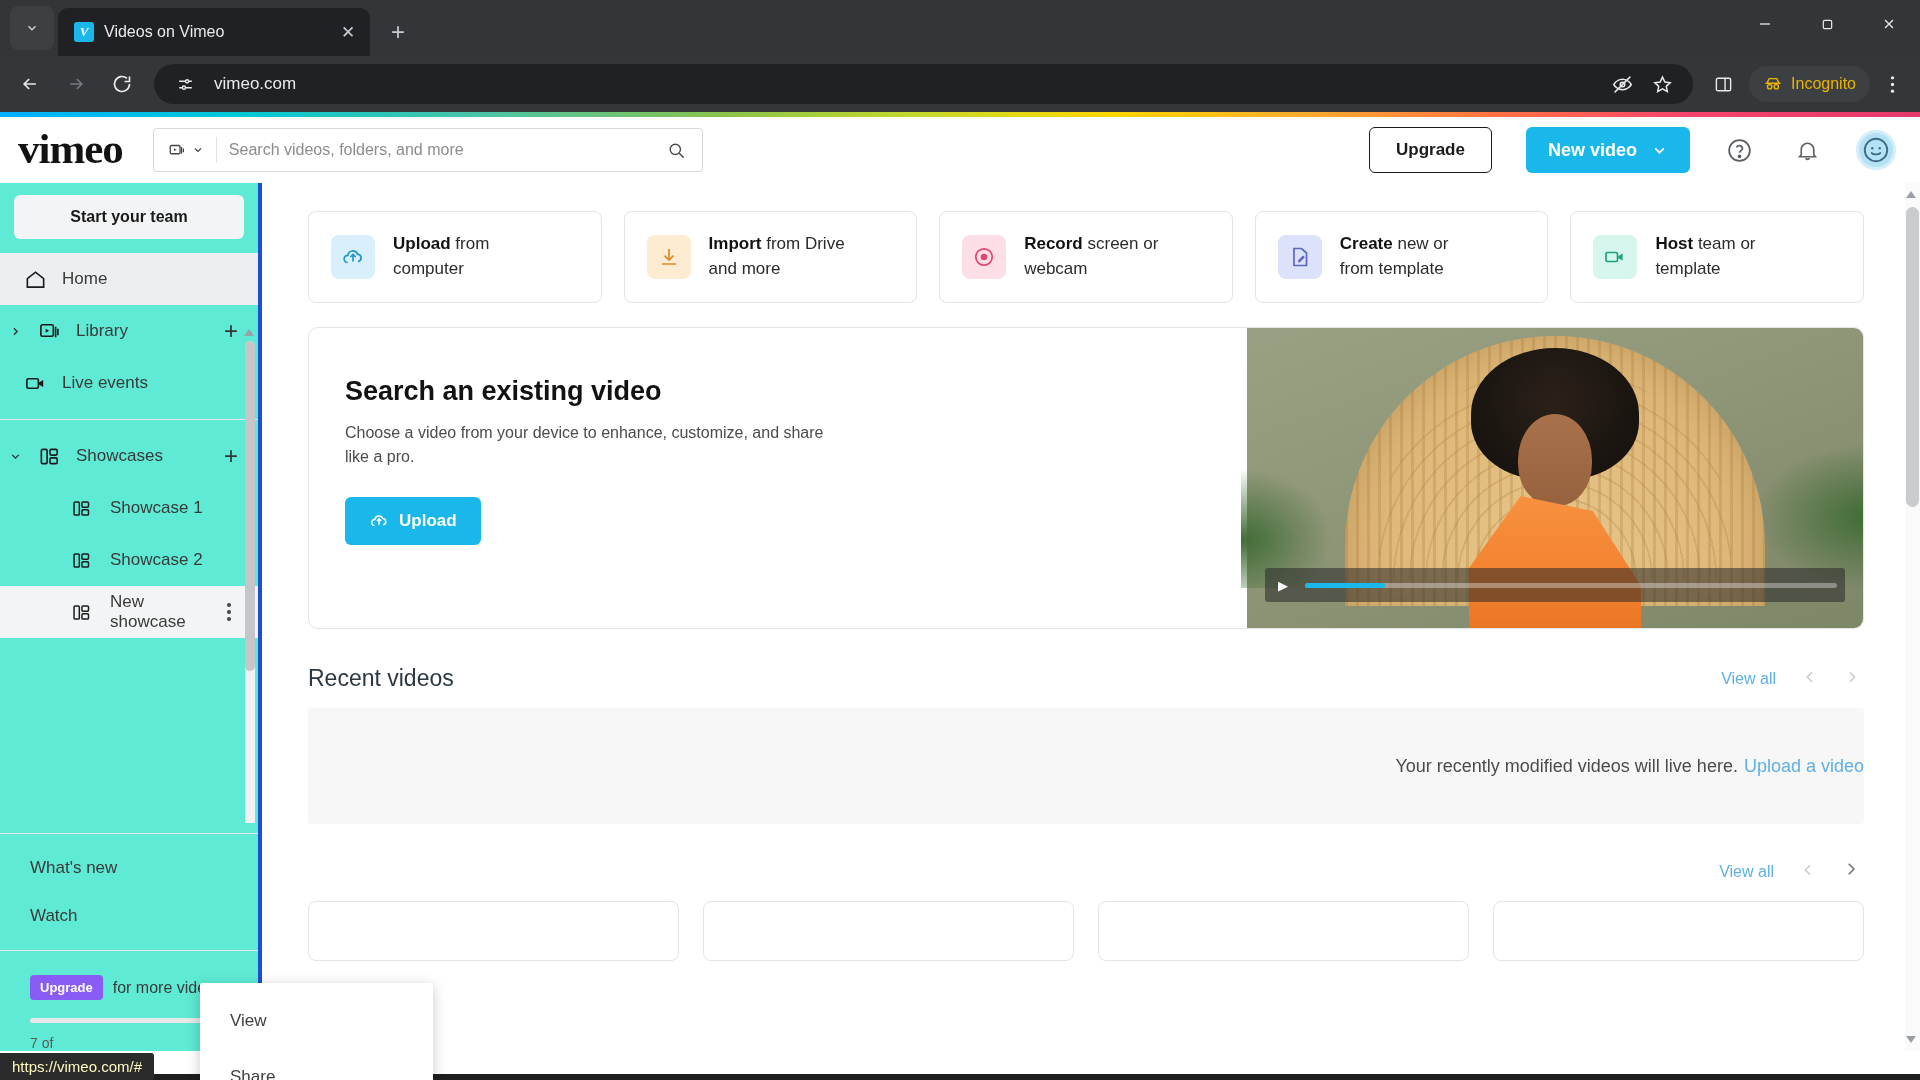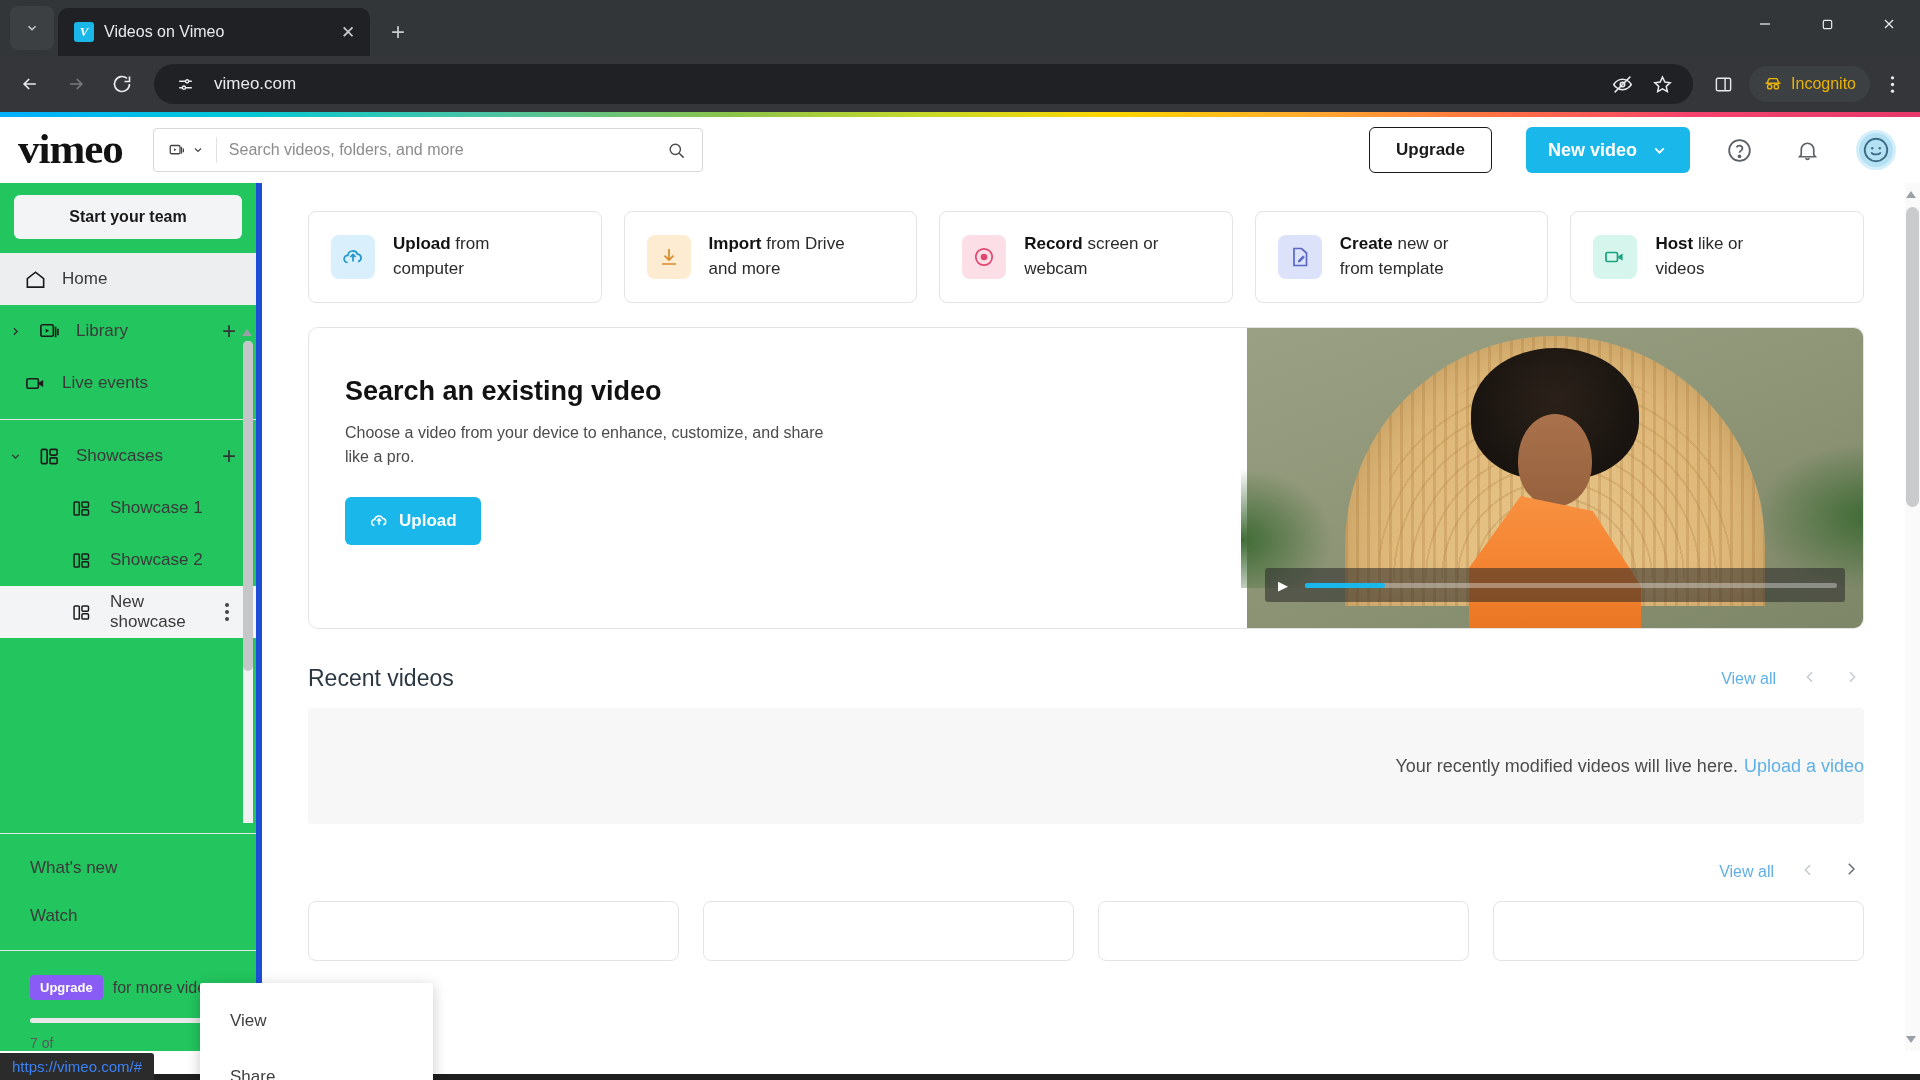--- a/index.html
+++ b/index.html
@@ -128,21 +128,21 @@
   .avatar {
     width: 40px; height: 40px; border-radius: 50%; background: #b5e1f5;
     display:flex; align-items:center; justify-content:center; margin-left: 14px;
     border: 3px solid #d5eefb;
   }
 
   
   .vbody { display:flex; height: 868px; position: relative; }
 
   .sidebar {
-    width: 262px; border-right: 6px solid #1d4ed8; background:#22c55e;
+    width: 262px; border-right: 4px solid #1d4ed8; background:#5eead4;
     position: relative; display:flex; flex-direction: column; flex-shrink: 0;
   }
   .team-wrap { padding: 12px 14px 14px 14px; }
   .team-btn {
     height: 44px; background:#f3f4f5; border-radius: 6px; display:flex;
     align-items:center; justify-content:center; font-size: 16px; font-weight: 700;
     color:#1a1a1a; cursor:pointer;
   }
   .nav-scroll { flex:1; position: relative; overflow: hidden; padding-bottom: 4px;}
   .nav-item {
@@ -306,21 +306,21 @@
     padding: 10px 0 0 0; z-index: 60;
   }
   .ctx-item {
     height: 56px; display:flex; align-items:center; padding-left: 30px;
     font-size: 17px; color:#3f3f3f; cursor:pointer;
   }
 
   
   .statusbar {
     position:absolute; left: 0; bottom: 0; height: 27px; background:#2b2b2b;
-    color:#3b82f6; font-size: 15px; display:flex; align-items:center;
+    color:#fef9c3; font-size: 15px; display:flex; align-items:center;
     padding: 0 12px; border-top-right-radius: 3px; z-index: 70;
   }
   .page-bottom-strip { position:absolute; left:0; right:0; bottom:0; height: 6px; background:#1f1f1f; }
 </style>
 </head>
 <body>
 
 <div class="browser">
 
   <div class="tabstrip">
@@ -650,22 +650,22 @@
           </div>
 
           <div class="acard">
             <span class="acard-ico" style="background:#d6f5ec;color:#18a37e">
               <svg width="24" height="24" viewBox="0 0 24 24" fill="none" stroke="currentColor" stroke-width="1.7">
                 <rect x="3" y="7.5" width="11.5" height="9" rx="1.5"></rect>
                   <path d="M15.2 11.2l4.4-2.6v7l-4.4-2.6z" fill="currentColor" stroke="none"></path>
               </svg>
             </span>
             <span class="acard-text">
-              <b>Host</b><span> like or</span><br>
-              <span>videos</span>
+              <b>Host</b><span> team or</span><br>
+              <span>template</span>
             </span>
           </div>
         </div>
 
         <div class="hero">
           <div class="hero-left">
             <div class="hero-h">Search an existing video</div>
             <div class="hero-p">Choose a video from your device to enhance, customize, and share like a pro.</div>
             <div class="hero-btn">
               <svg width="20" height="20" viewBox="0 0 24 24" fill="none" stroke="currentColor" stroke-width="1.8">

